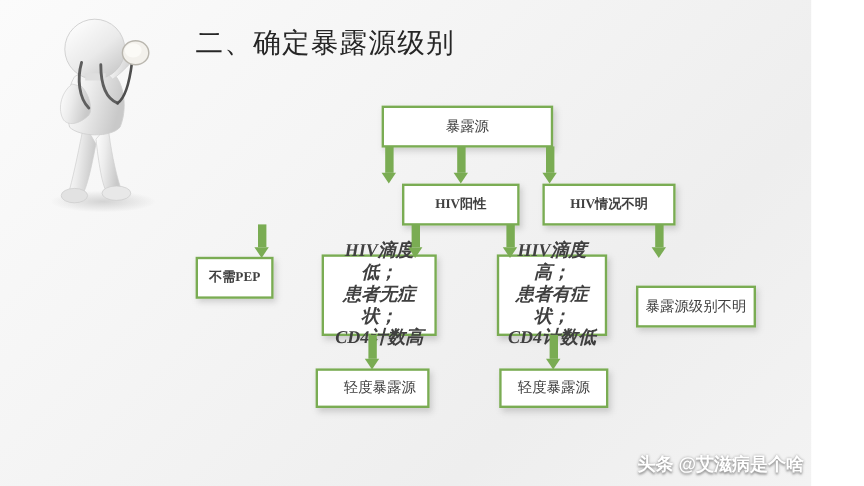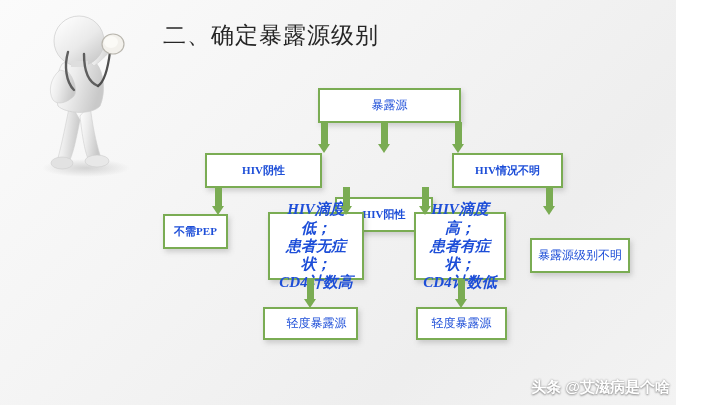--- a/index.html
+++ b/index.html
@@ -46,21 +46,21 @@
   
   .node {
     position: absolute;
     box-sizing: border-box;
     background: #ffffff;
     border: 2px solid #7aac53;
     display: flex;
     align-items: center;
     justify-content: center;
     text-align: center;
-    color: #1d4ed8;
+    color: #404040;
     line-height: 1.22;
     font-family: "Liberation Serif", "DejaVu Serif", serif;
     box-shadow: 2px 3px 5px rgba(120,120,120,0.30);
   }
   .node .txt { display: block; padding: 0 4px; }
   .n-plain { font-size: 12px; }
   .n-bold  { font-size: 11px; font-weight: bold; }
   .n-multi { font-size: 15px; font-weight: bold; font-style: italic; }
 
   
@@ -148,24 +148,21 @@
       <ellipse cx="89" cy="34" rx="7" ry="6" fill="#fbfaf6"></ellipse>
     </svg>
   </div>
 
   <div id="slide-title">二、确定暴露源级别</div>
 
   <div class="node n-plain" style="left:318px; top:88px; width:143px; height:35px;">
     <span class="txt">暴露源</span>
   </div>
 
-  <div class="node n-bold" style="left:205px; top:153px; width:117px; height:35px;">
-    <span class="txt">HIV阴性</span>
-  </div>
-  <div class="node n-bold" style="left:335px; top:153px; width:98px; height:35px;margin-top:44px;">
+  <div class="node n-bold" style="left:335px; top:153px; width:98px; height:35px;">
     <span class="txt">HIV阳性</span>
   </div>
   <div class="node n-bold" style="left:452px; top:153px; width:111px; height:35px;">
     <span class="txt">HIV情况不明</span>
   </div>
 
   <div class="node n-bold" style="left:163px; top:214px; width:65px; height:35px;align-items:center;">
     <span class="txt">不需PEP</span>
   </div>
   <div class="node n-multi" style="left:268px; top:212px; width:96px; height:68px;">

